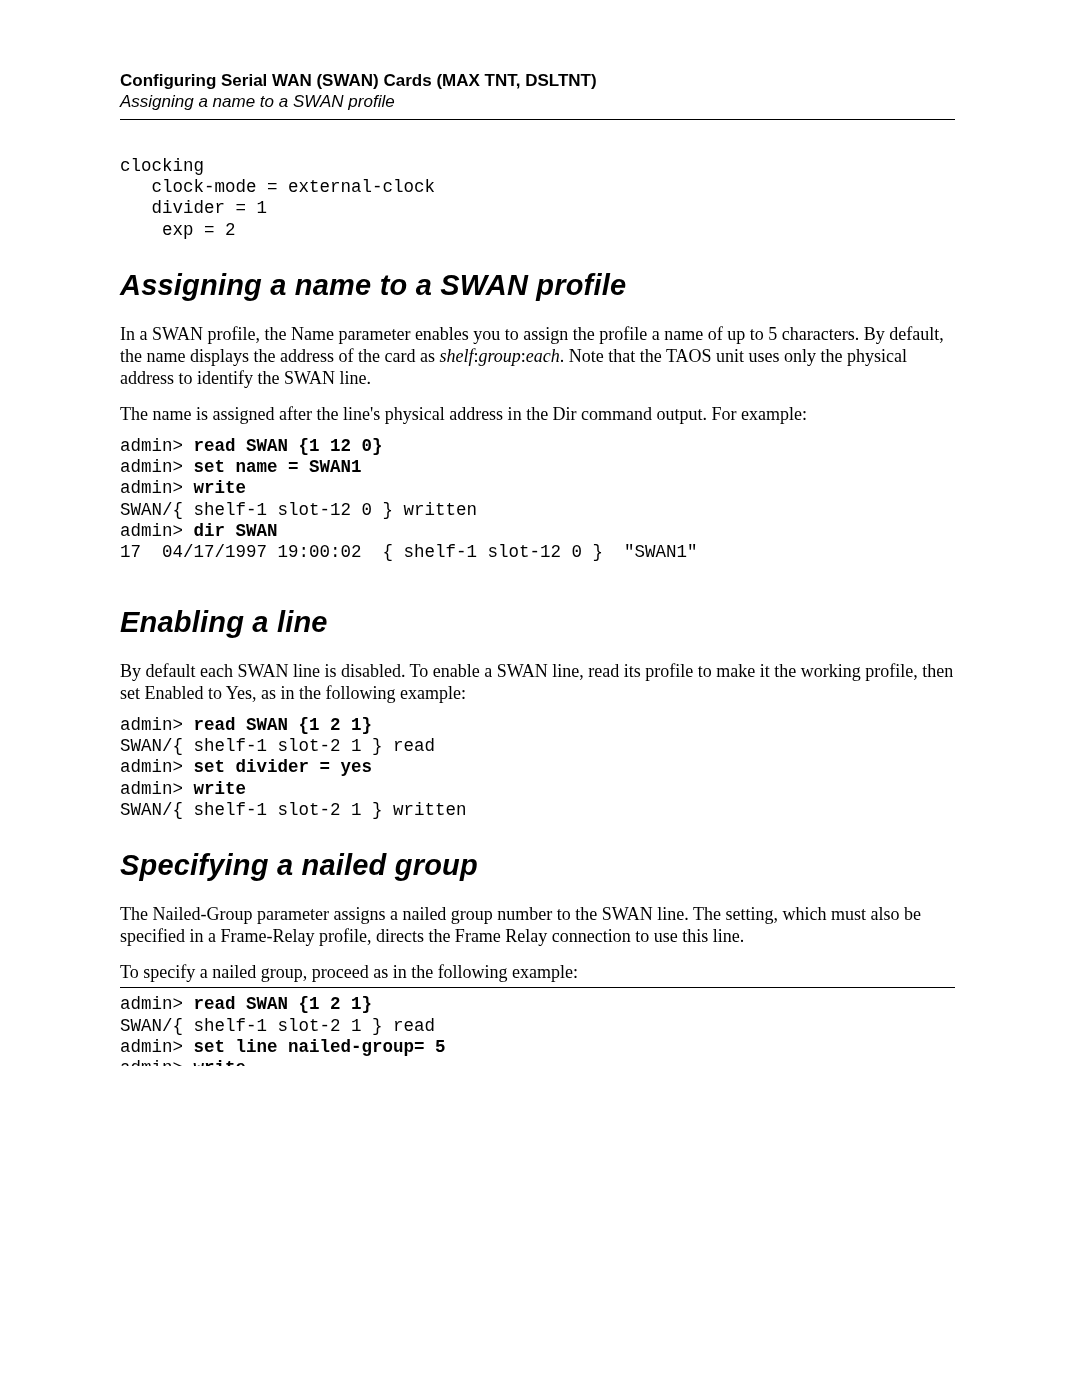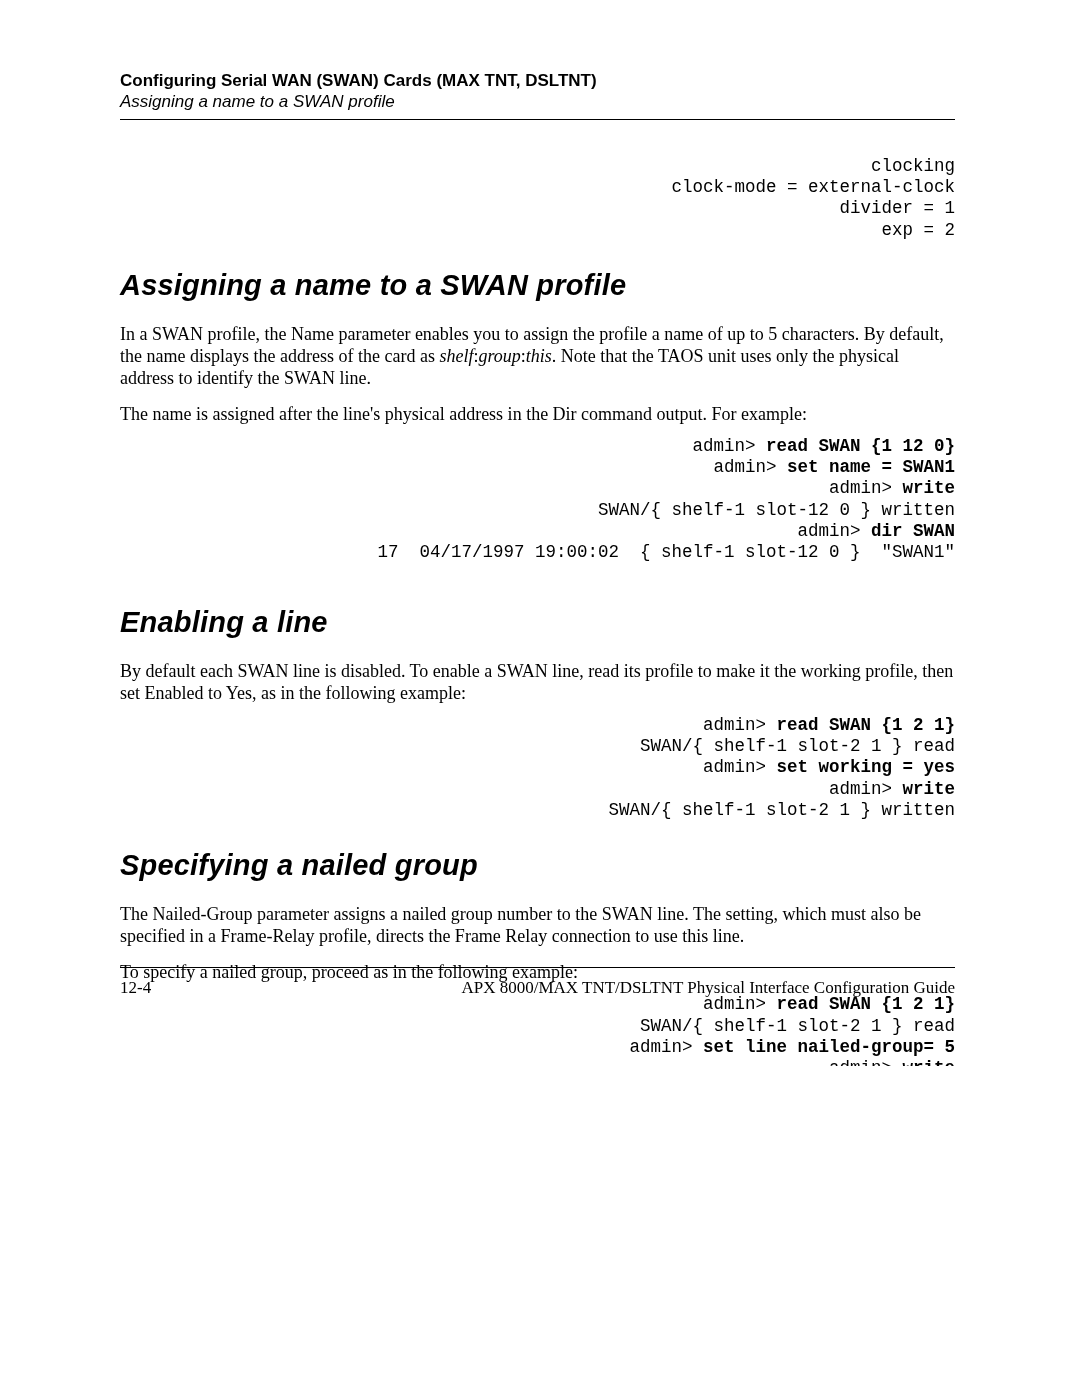--- a/index.html
+++ b/index.html
@@ -31,21 +31,20 @@
   }
   .body-indent {
     margin-left: 132px;
   }
   pre.code {
     font-family: "Courier New", Courier, monospace;
     font-size: 17.5px;
     line-height: 1.22;
     white-space: pre;
     margin: 0;
-    text-align: right;
   }
   pre.code .b { font-weight: bold; }
   .code-indent {
     margin-left: 162px;
   }
   h2.section {
     font-family: Arial, Helvetica, sans-serif;
     font-weight: bold;
     font-style: italic;
     font-size: 29px;
@@ -98,21 +97,21 @@
    divider = 1
     exp = 2</pre>
 
   <div class="sp-28"></div>
 
   <h2 class="section">Assigning a name to a SWAN profile</h2>
 
   <div class="sp-22"></div>
 
   <p class="para body-indent">
-    <span>In a SWAN profile, the Name parameter enables you to assign the profile a name of up to 5 characters. By default, the name displays the address of the card as </span><span class="it">shelf</span><span>:</span><span class="it">group</span><span>:</span><span class="it">this</span><span>. Note that the TAOS unit uses only the physical address to identify the SWAN line.</span>
+    <span>In a SWAN profile, the Name parameter enables you to assign the profile a name of up to 5 characters. By default, the name displays the address of the card as </span><span class="it">shelf</span><span>:</span><span class="it">group</span><span>:</span><span class="it">each</span><span>. Note that the TAOS unit uses only the physical address to identify the SWAN line.</span>
   </p>
 
   <div class="sp-14"></div>
 
   <p class="para body-indent">The name is assigned after the line's physical address in the Dir command output. For example:</p>
 
   <div class="sp-10"></div>
 
   <pre class="code code-indent" id="code-sec1">admin&gt; <span class="b">read SWAN {1 12 0}</span>
 admin&gt; <span class="b">set name = SWAN1</span>
@@ -129,21 +128,21 @@
   <h2 class="section">Enabling a line</h2>
 
   <div class="sp-22"></div>
 
   <p class="para body-indent">By default each SWAN line is disabled. To enable a SWAN line, read its profile to make it the working profile, then set Enabled to Yes, as in the following example:</p>
 
   <div class="sp-10"></div>
 
   <pre class="code code-indent" id="code-sec2">admin&gt; <span class="b">read SWAN {1 2 1}</span>
 SWAN/{ shelf-1 slot-2 1 } read
-admin&gt; <span class="b">set working = yes</span>
+admin&gt; <span class="b">set divider = yes</span>
 admin&gt; <span class="b">write</span>
 SWAN/{ shelf-1 slot-2 1 } written</pre>
 
   <div class="sp-28"></div>
 
   <h2 class="section">Specifying a nailed group</h2>
 
   <div class="sp-22"></div>
 
   <p class="para body-indent">The Nailed-Group parameter assigns a nailed group number to the SWAN line. The setting, which must also be specified in a Frame-Relay profile, directs the Frame Relay connection to use this line.</p>
@@ -155,19 +154,15 @@
   <div class="sp-10"></div>
 
   <pre class="code code-indent" id="code-sec3">admin&gt; <span class="b">read SWAN {1 2 1}</span>
 SWAN/{ shelf-1 slot-2 1 } read
 admin&gt; <span class="b">set line nailed-group= 5</span>
 admin&gt; <span class="b">write</span>
 SWAN/{ shelf-1 slot-2 1 } written</pre>
 
   <div class="footer">
     <hr>
-    <div class="footer-row">
-      <span>12-4</span>
-      <span>APX 8000/MAX TNT/DSLTNT Physical Interface Configuration Guide</span>
-    </div>
   </div>
 
 </div>
 
 </body></html>

